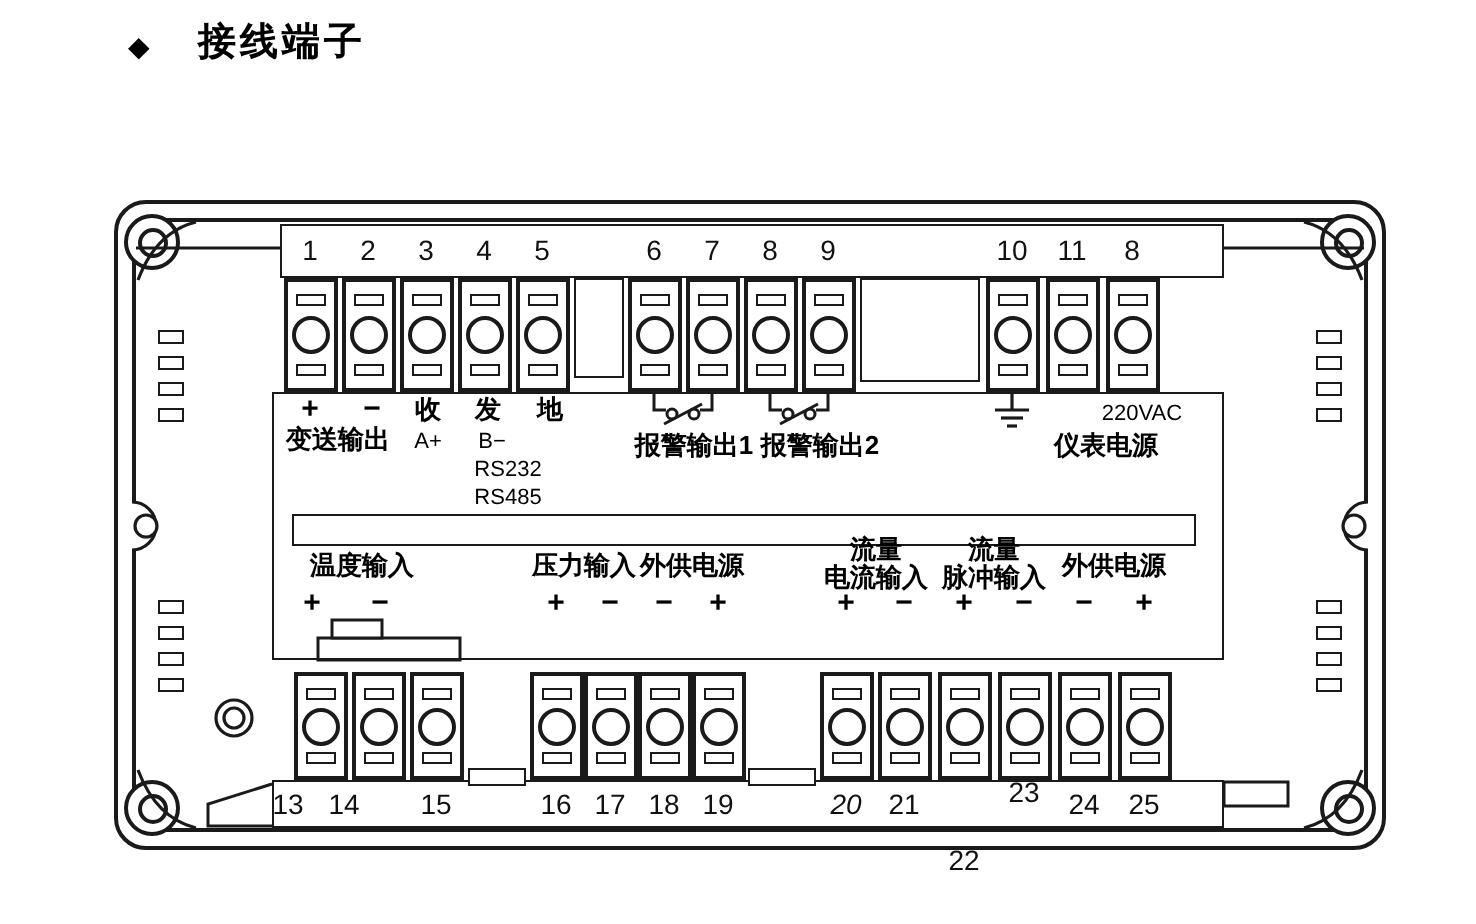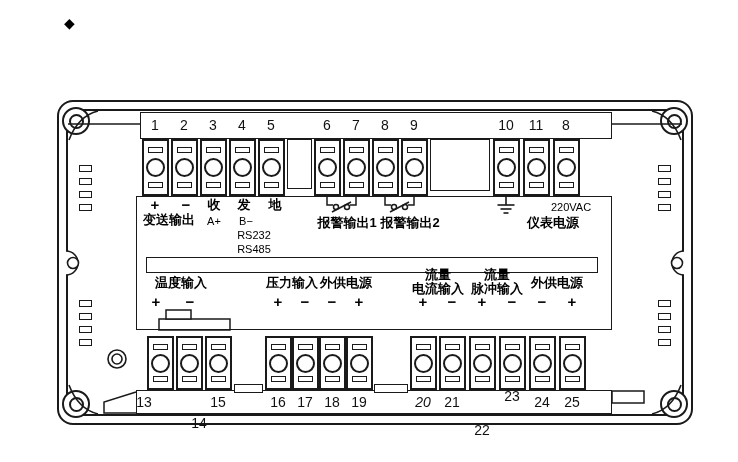--- a/index.html
+++ b/index.html
@@ -43,20 +43,21 @@
   .cn{font-weight:bold;font-size:13px;line-height:14px}
   .sm{font-size:11px;line-height:12px}
   .sign{font-weight:bold;font-size:15px;line-height:15px}
 </style>
 </head>
 <body>
 
 <div class="page">
 
   <span class="title-bullet">◆</span>
+  <span class="title-text">接线端子</span>
 
   <div class="outer-border"></div>
   <div class="inner-border"></div>
 
   <div class="screw" style="left:62px;top:107px">
       <span></span>
     </div>
   <div class="screw" style="left:660px;top:107px">
       <span></span>
     </div>
@@ -246,21 +247,21 @@
         <span class="tbar"></span>
         <span class="tcirc"></span>
         <span class="tbar"></span>
       </div>
       <div class="num" style="left: 144px; top: 394px;">13</div>
       <div class="term heavy" style="left: 175.5px; top: 336px; width: 27px; height: 54px;">
         <span class="tbar"></span>
         <span class="tcirc"></span>
         <span class="tbar"></span>
       </div>
-      <div class="num" style="left: 199px; top: 394px; margin-top: 21px;">14</div>
+      <div class="num" style="left: 172px; top: 394px;">14</div>
       <div class="term heavy" style="left: 204.5px; top: 336px; width: 27px; height: 54px;">
         <span class="tbar"></span>
         <span class="tcirc"></span>
         <span class="tbar"></span>
       </div>
       <div class="num" style="left: 218px; top: 394px;">15</div>
       <div class="term heavy" style="left: 264.5px; top: 336px; width: 27px; height: 54px;">
         <span class="tbar"></span>
         <span class="tcirc"></span>
         <span class="tbar"></span>

